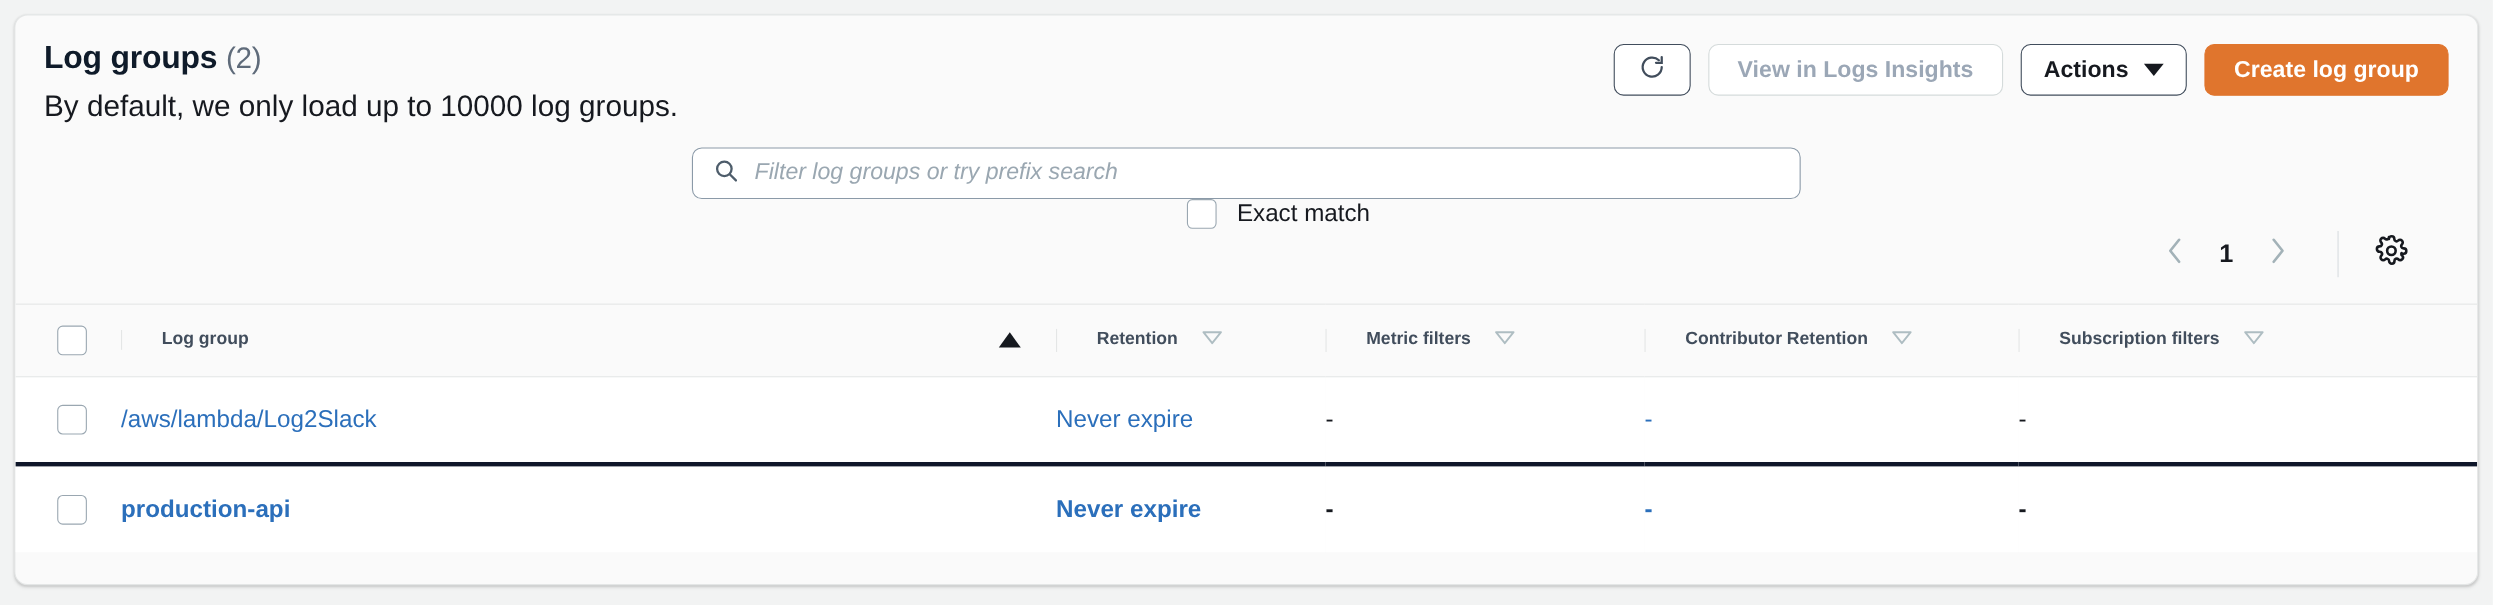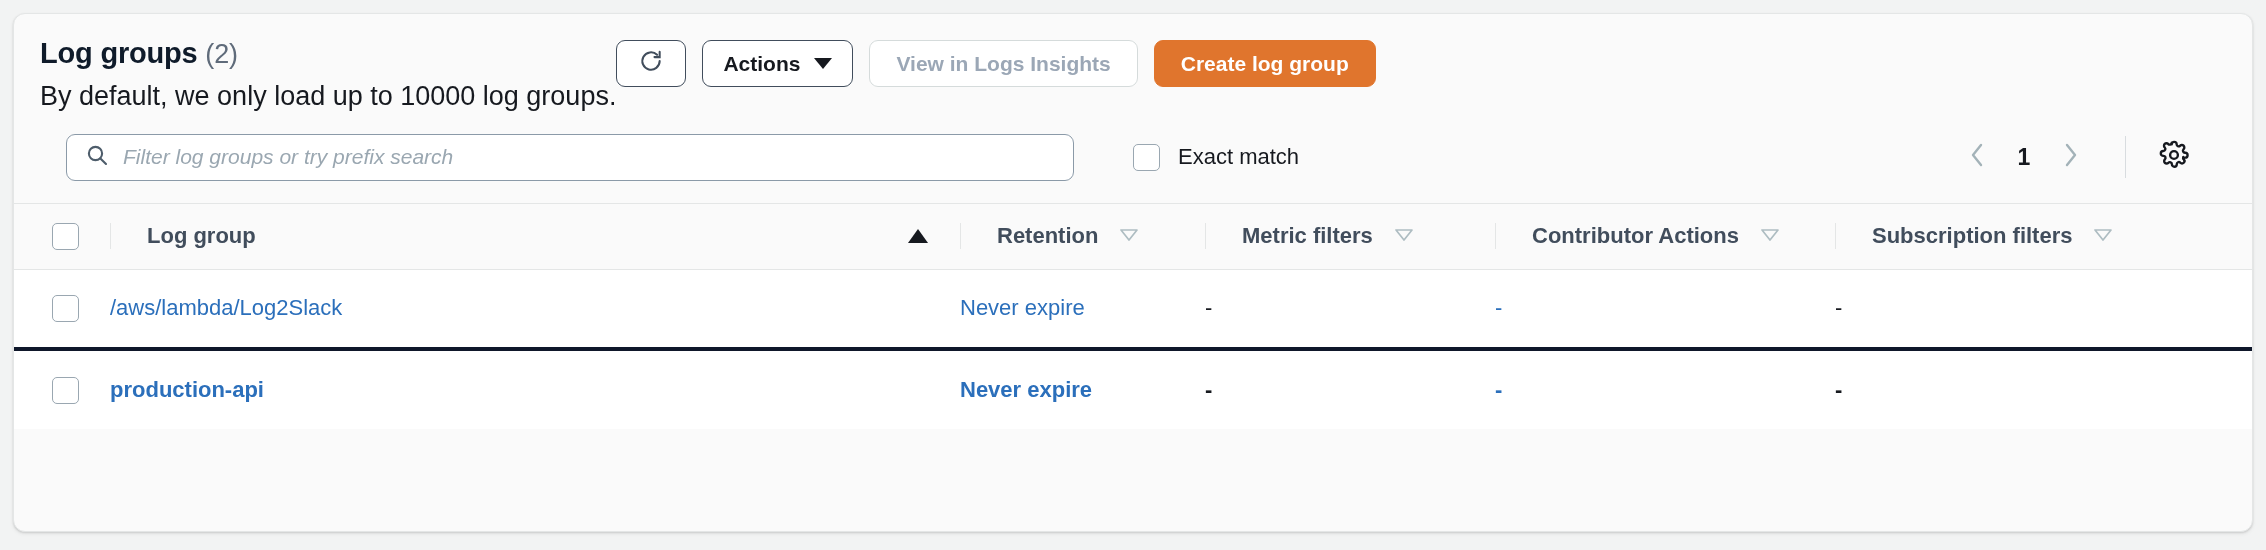--- a/index.html
+++ b/index.html
@@ -38,21 +38,21 @@
   
   .card-header {
     position: relative;
     padding: 22px 26px 0 26px;
     flex: none;
   }
 
   .header-row {
     display: flex;
     align-items: flex-start;
-    justify-content: flex-start;
+    justify-content: space-between;
   }
 
   .title-block { padding-top: 2px; }
 
   .title-line {
     font-size: 29px;
     font-weight: bold;
     color: #0f1b2a;
     letter-spacing: -0.2px;
     line-height: 1.1;
@@ -131,20 +131,21 @@
     border-top: 11px solid #16191f;
     display: inline-block;
   }
 
   
   .filter-row {
     display: flex;
     align-items: center;
     padding: 20px 0 22px 0;
     margin: 0 26px;
+    flex-direction: column;
   }
 
   .search-box {
     box-sizing: border-box;
     position: relative;
     width: 1008px;
     height: 47px;
     background: #ffffff;
     border: 1.5px solid #8b9aa8;
     border-radius: 9px;
@@ -267,21 +268,21 @@
   .col-sf    { width: auto; }
 
   .cell-pad { padding-left: 36px; }
   .check-pad { padding-left: 38px; }
 
   .th-inner {
     display: flex;
     align-items: center;
     height: 100%;
     box-sizing: border-box;
-    font-size: 22px;
+    font-size: 16px;
     font-weight: bold;
     color: #414d5c;
     white-space: nowrap;
   }
 
   .th-sep { border-left: 1px solid #e4e6e6; }
 
   .sort-spacer { flex: 1 1 auto; min-width: 18px; }
 
   .tri-up-solid {
@@ -339,27 +340,27 @@
 
           <div class="btn btn-icon">
             <span>
               <svg width="26" height="26" viewBox="0 0 24 24" fill="none" stroke="#414d5c" stroke-width="1.9" stroke-linecap="round">
                 <path d="M20 12a8 8 0 1 1-2.4-5.7"></path>
                 <path d="M20 3.6V8.4h-4.8"></path>
               </svg>
             </span>
           </div>
 
+          <div class="btn btn-disabled">
+            <span>View in Logs Insights</span>
+          </div>
+
           <div class="btn btn-normal">
             <span>Actions</span>
             <span class="caret-down"></span>
-          </div>
-
-          <div class="btn btn-disabled">
-            <span>View in Logs Insights</span>
           </div>
 
           <div class="btn btn-primary">
             <span>Create log group</span>
           </div>
 
         </div>
       </div>
 
       <div class="filter-row">
@@ -448,21 +449,21 @@
                 <span>Metric filters</span>
                 <span class="tri-down-hollow">
                   <svg width="22" height="16" viewBox="0 0 22 16" fill="none" stroke="#aebdc2" stroke-width="1.7" stroke-linejoin="round">
                     <path d="M3 3 L19 3 L11 13 Z"></path>
                   </svg>
                 </span>
               </div>
             </th>
             <th>
               <div class="th-inner th-sep cell-pad">
-                <span>Contributor Actions</span>
+                <span>Contributor Retention</span>
                 <span class="tri-down-hollow">
                   <svg width="22" height="16" viewBox="0 0 22 16" fill="none" stroke="#aebdc2" stroke-width="1.7" stroke-linejoin="round">
                     <path d="M3 3 L19 3 L11 13 Z"></path>
                   </svg>
                 </span>
               </div>
             </th>
             <th>
               <div class="th-inner th-sep cell-pad">
                 <span>Subscription filters</span>

